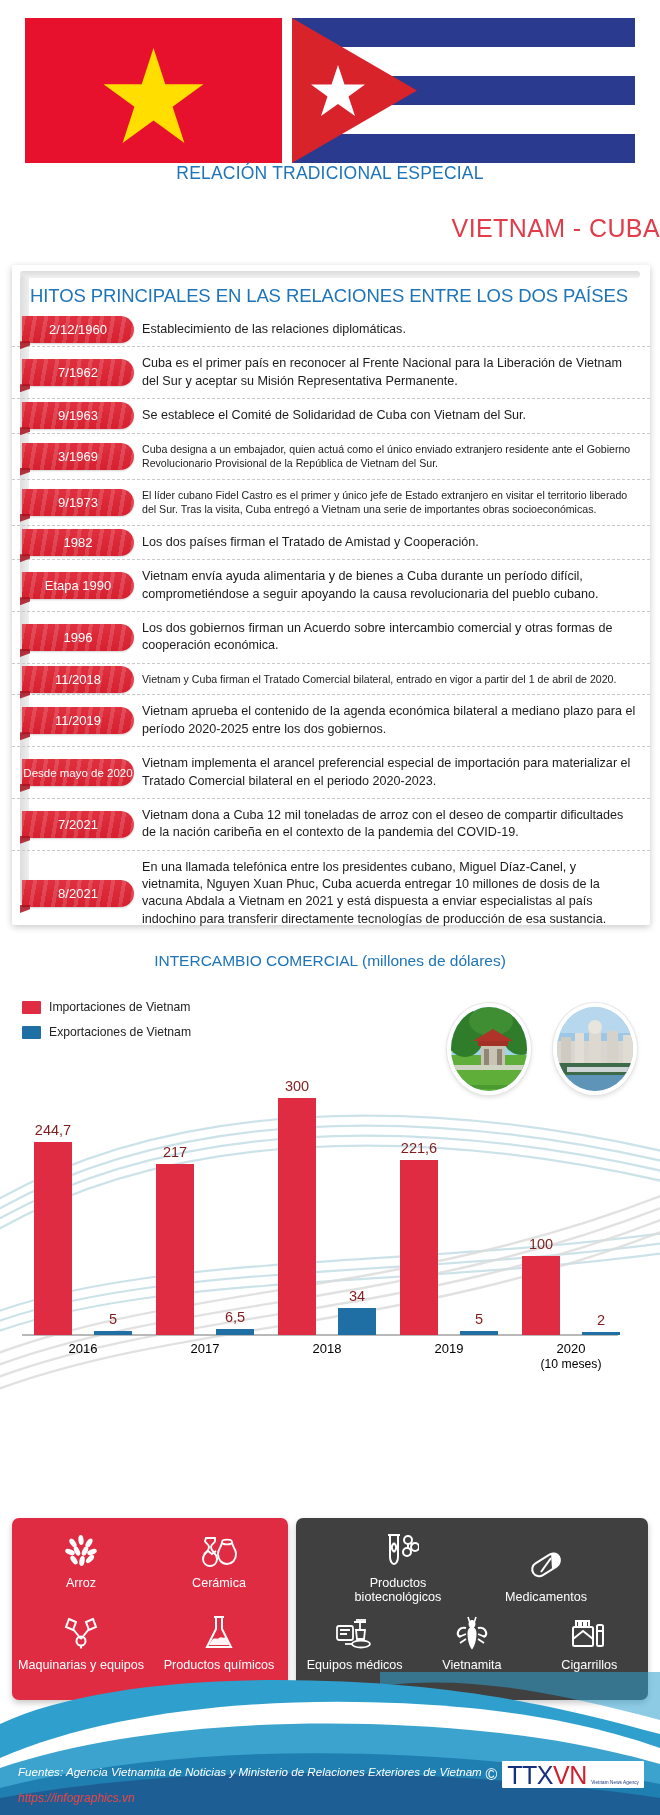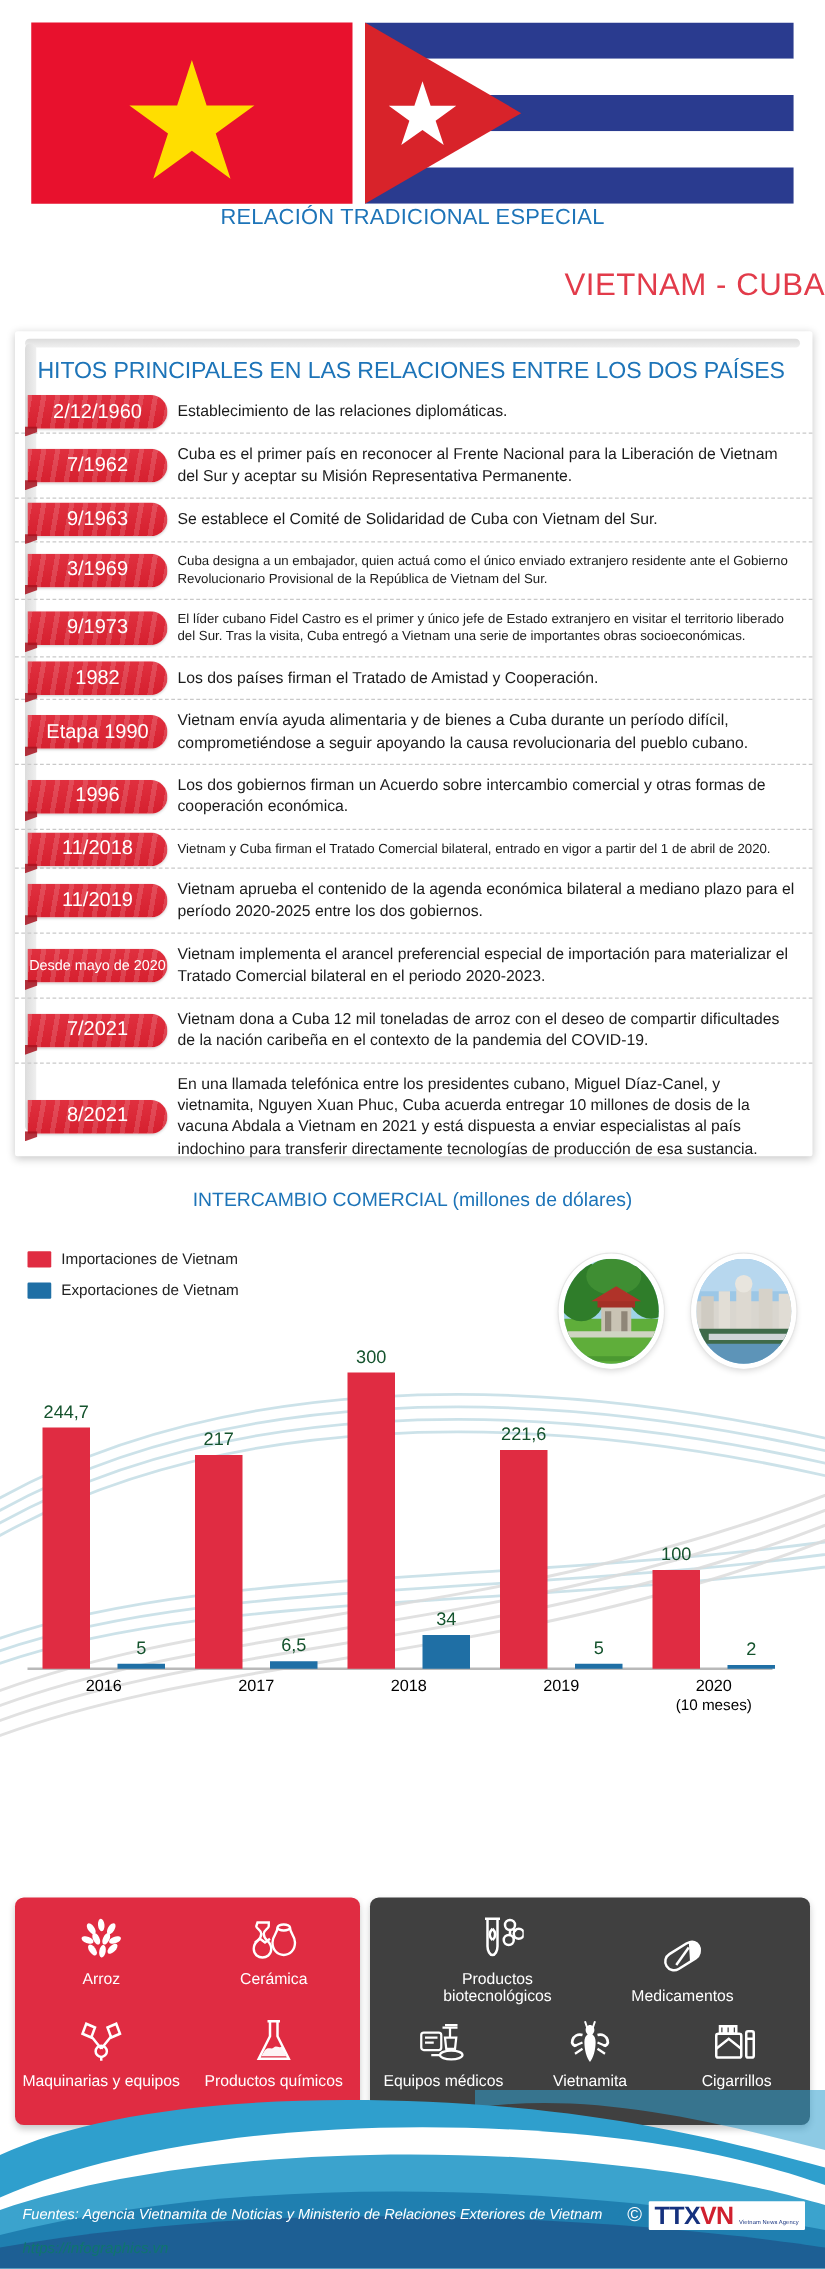--- a/index.html
+++ b/index.html
@@ -102,21 +102,21 @@
     background:
       repeating-linear-gradient(100deg,
         rgba(255,255,255,.14) 0px, rgba(255,255,255,.14) 4px,
         rgba(255,255,255,0) 4px, rgba(255,255,255,0) 11px),
       linear-gradient(#e0303f, #d6202f);
     border-radius: 0 14px 14px 0;
     display: flex;
     align-items: center;
     justify-content: center;
     color: #ffffff;
-    font-size: 16px;
+    font-size: 13px;
     white-space: nowrap;
     box-shadow: 0 1px 2px rgba(0,0,0,.18);
   }
   .badge.small { font-size: 11.5px; }
   .badge::after {
     content: "";
     position: absolute;
     left: -2px; bottom: -6px;
     width: 10px; height: 8px;
     background: #a8121f;
@@ -197,21 +197,21 @@
     gap: 22px;
   }
   .barbox { position: relative; width: 38px; display: flex; flex-direction: column; justify-content: flex-end; height: 100%; }
   .bar { width: 38px; }
   .bar.imp { background: #e02c42; }
   .bar.exp { background: #1f6fa5; }
   .bar-val {
     position: absolute;
     left: 50%; transform: translateX(-50%);
     font-size: 14.5px;
-    color: #14532d;
+    color: #7f1d1d;
     white-space: nowrap;
   }
   .xlabels {
     position: absolute;
     left: 22px; top: 1341px;
     width: 610px;
     display: flex;
   }
   .xlab {
     flex: 1;
@@ -263,42 +263,42 @@
     left: 18px; top: 1765px;
     font-size: 11.6px;
     font-style: italic;
     color: #ffffff;
   }
   .footer-url {
     position: absolute;
     left: 18px; top: 1791px;
     font-size: 12px;
     font-style: italic;
-    color: #0f766e;
+    color: #ef4444;
   }
   .logo {
     position: absolute;
     right: 16px; top: 1761px;
     display: flex;
     align-items: center;
     gap: 5px;
   }
   .copy {
     color: #ffffff;
     font-size: 16px;
   }
   .ttxvn {
     background: #ffffff;
     padding: 2px 5px 0 5px;
     border-radius: 1px;
     text-align: center;
   }
   .ttxvn .big {
-    font-size: 20px;
-    font-weight: bold;
+    font-size: 25px;
+    font-weight: normal;
     letter-spacing: -.5px;
     color: #15317e;
     line-height: 1;
   }
   .ttxvn .big .r { color: #d0202e; }
   .ttxvn .sm {
     font-size: 4.6px;
     color: #15317e;
     letter-spacing: .1px;
     margin-top: 1px;

